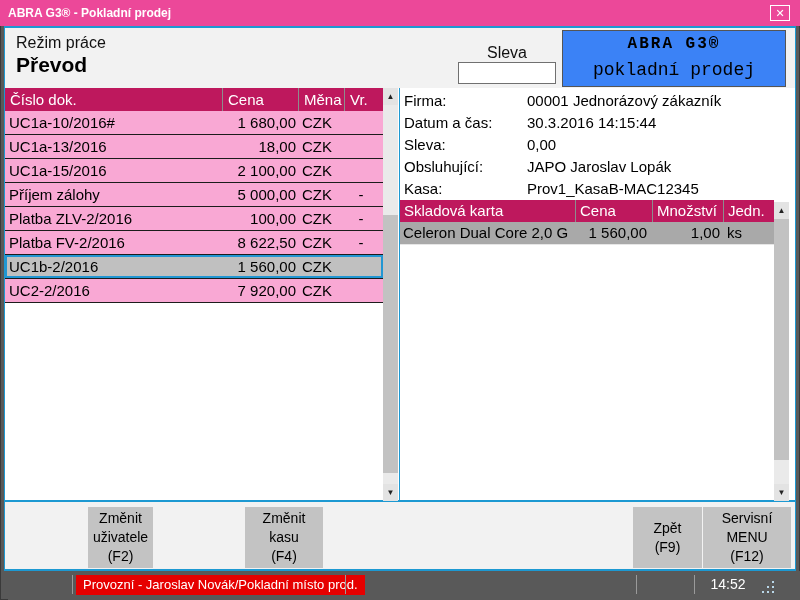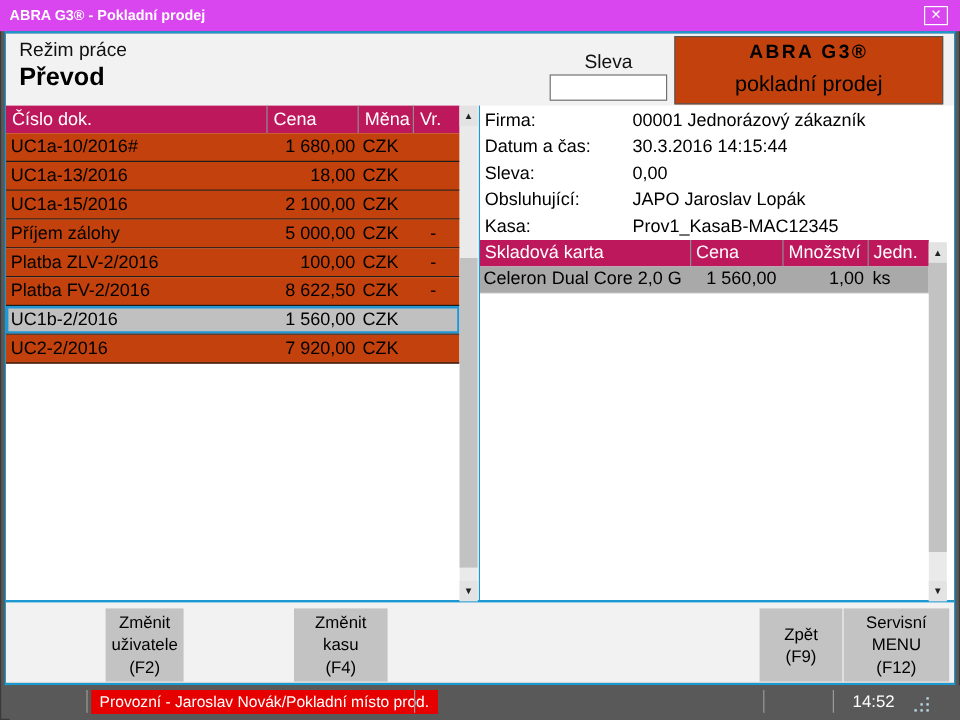--- a/index.html
+++ b/index.html
@@ -5,43 +5,43 @@
   html,body{margin:0;padding:0;background:#888;}
   *{box-sizing:border-box;}
   .window{
     position:relative;width:800px;height:600px;
     background:#595959;overflow:hidden;
     font-family:"Liberation Sans","DejaVu Sans",sans-serif;
     outline:1px solid #3a3a3a;outline-offset:-1px;
   }
   .abs{position:absolute;}
   
-  .titlebar{left:0;top:0;width:800px;height:26px;background:#d946ef;}
+  .titlebar{left:0;top:0;width:800px;height:26px;background:#ec4899;}
   .titlebar .title{position:absolute;left:8px;top:0;line-height:26px;color:#fff;font-size:12px;font-weight:bold;}
   .close-btn{position:absolute;left:770px;top:5px;width:20px;height:16px;border:1px solid #fff;
     color:#fff;font-size:11px;line-height:14px;text-align:center;cursor:pointer;}
   
   .line-blue{background:#1d99d2;}
   .panel-bg{left:5px;top:28px;width:790px;height:541px;background:#f2f2f2;}
   
   .mode-label{left:16px;top:34px;font-size:16px;color:#111;}
   .mode-value{left:16px;top:53px;font-size:21px;font-weight:bold;color:#000;}
   .sleva-label{left:458px;top:44px;width:98px;text-align:center;font-size:16px;color:#111;}
   .sleva-input{left:458px;top:62px;width:98px;height:22px;border:1px solid #707070;background:#fff;
     font-size:15px;padding:0 4px;font-family:inherit;}
-  .logo-box{left:562px;top:30px;width:224px;height:57px;background:#c2410c;border:1px solid #555;
-    font-family:Liberation Sans, sans-serif;color:#000;}
+  .logo-box{left:562px;top:30px;width:224px;height:57px;background:#3b82f6;border:1px solid #555;
+    font-family:Liberation Mono, monospace;color:#000;}
   .logo-line1{position:absolute;left:0;top:4px;width:100%;text-align:center;font-weight:bold;font-size:16px;letter-spacing:2px;}
   .logo-line2{position:absolute;left:0;top:29px;width:100%;text-align:center;font-size:18px;}
   
   .white-area{background:#fff;}
   .thead{background:#be185d;color:#fff;font-size:15px;}
   .thead .hcell{position:absolute;top:0;height:100%;line-height:23px;padding-left:5px;border-left:1px solid #8d8d8d;overflow:hidden;}
   .thead .hcell.first{border-left:none;}
-  .trow{left:5px;width:378px;height:24px;background:#c2410c;border-bottom:1px solid #1c1c1c;font-size:15px;color:#000;}
+  .trow{left:5px;width:378px;height:24px;background:#f9a8d4;border-bottom:1px solid #1c1c1c;font-size:15px;color:#000;}
   .trow span{position:absolute;top:0;line-height:23px;}
   .trow.selected{background:#c0c0c0;box-shadow:inset 0 0 0 2px #2196d3;}
   .c-doc{left:4px;}
   .c-price{left:150px;width:141px;text-align:right;}
   .c-cur{left:297px;}
   .c-vr{left:339px;width:34px;text-align:center;}
   
   .info-row{left:400px;width:374px;height:22px;font-size:15px;color:#000;}
   .info-label{position:absolute;left:4px;top:0;line-height:22px;}
   .info-value{position:absolute;left:127px;top:0;line-height:22px;}

